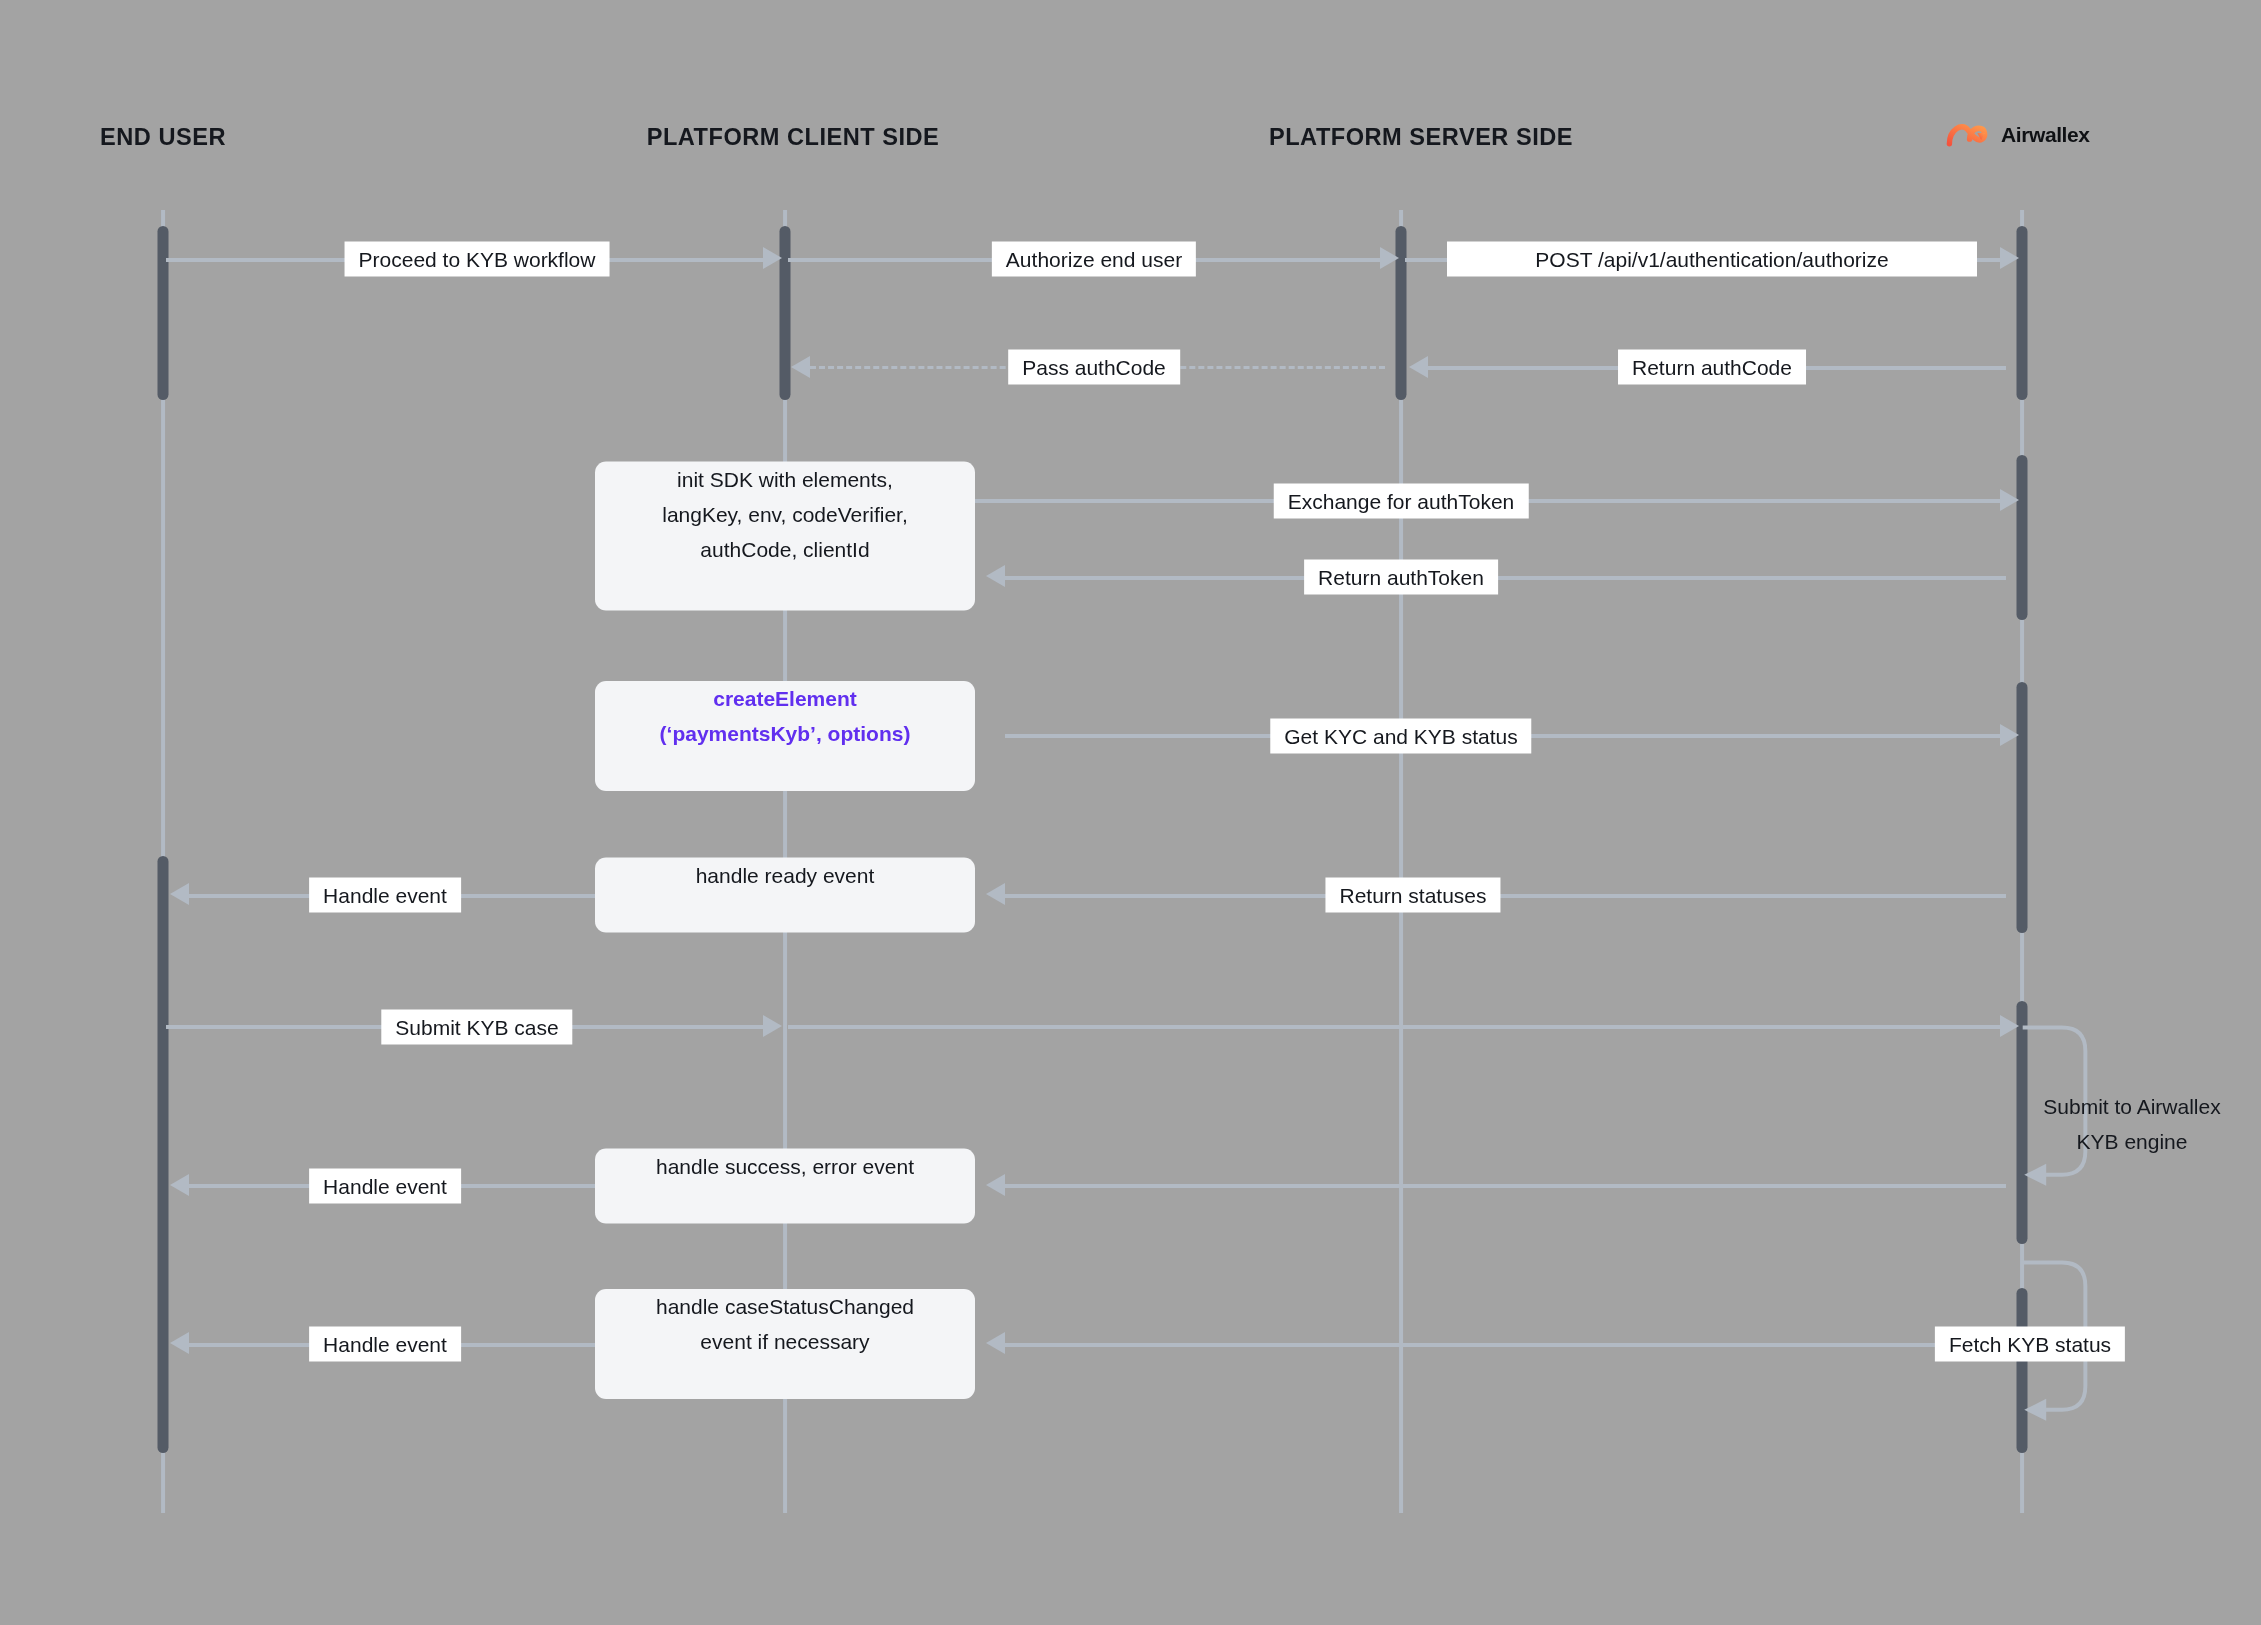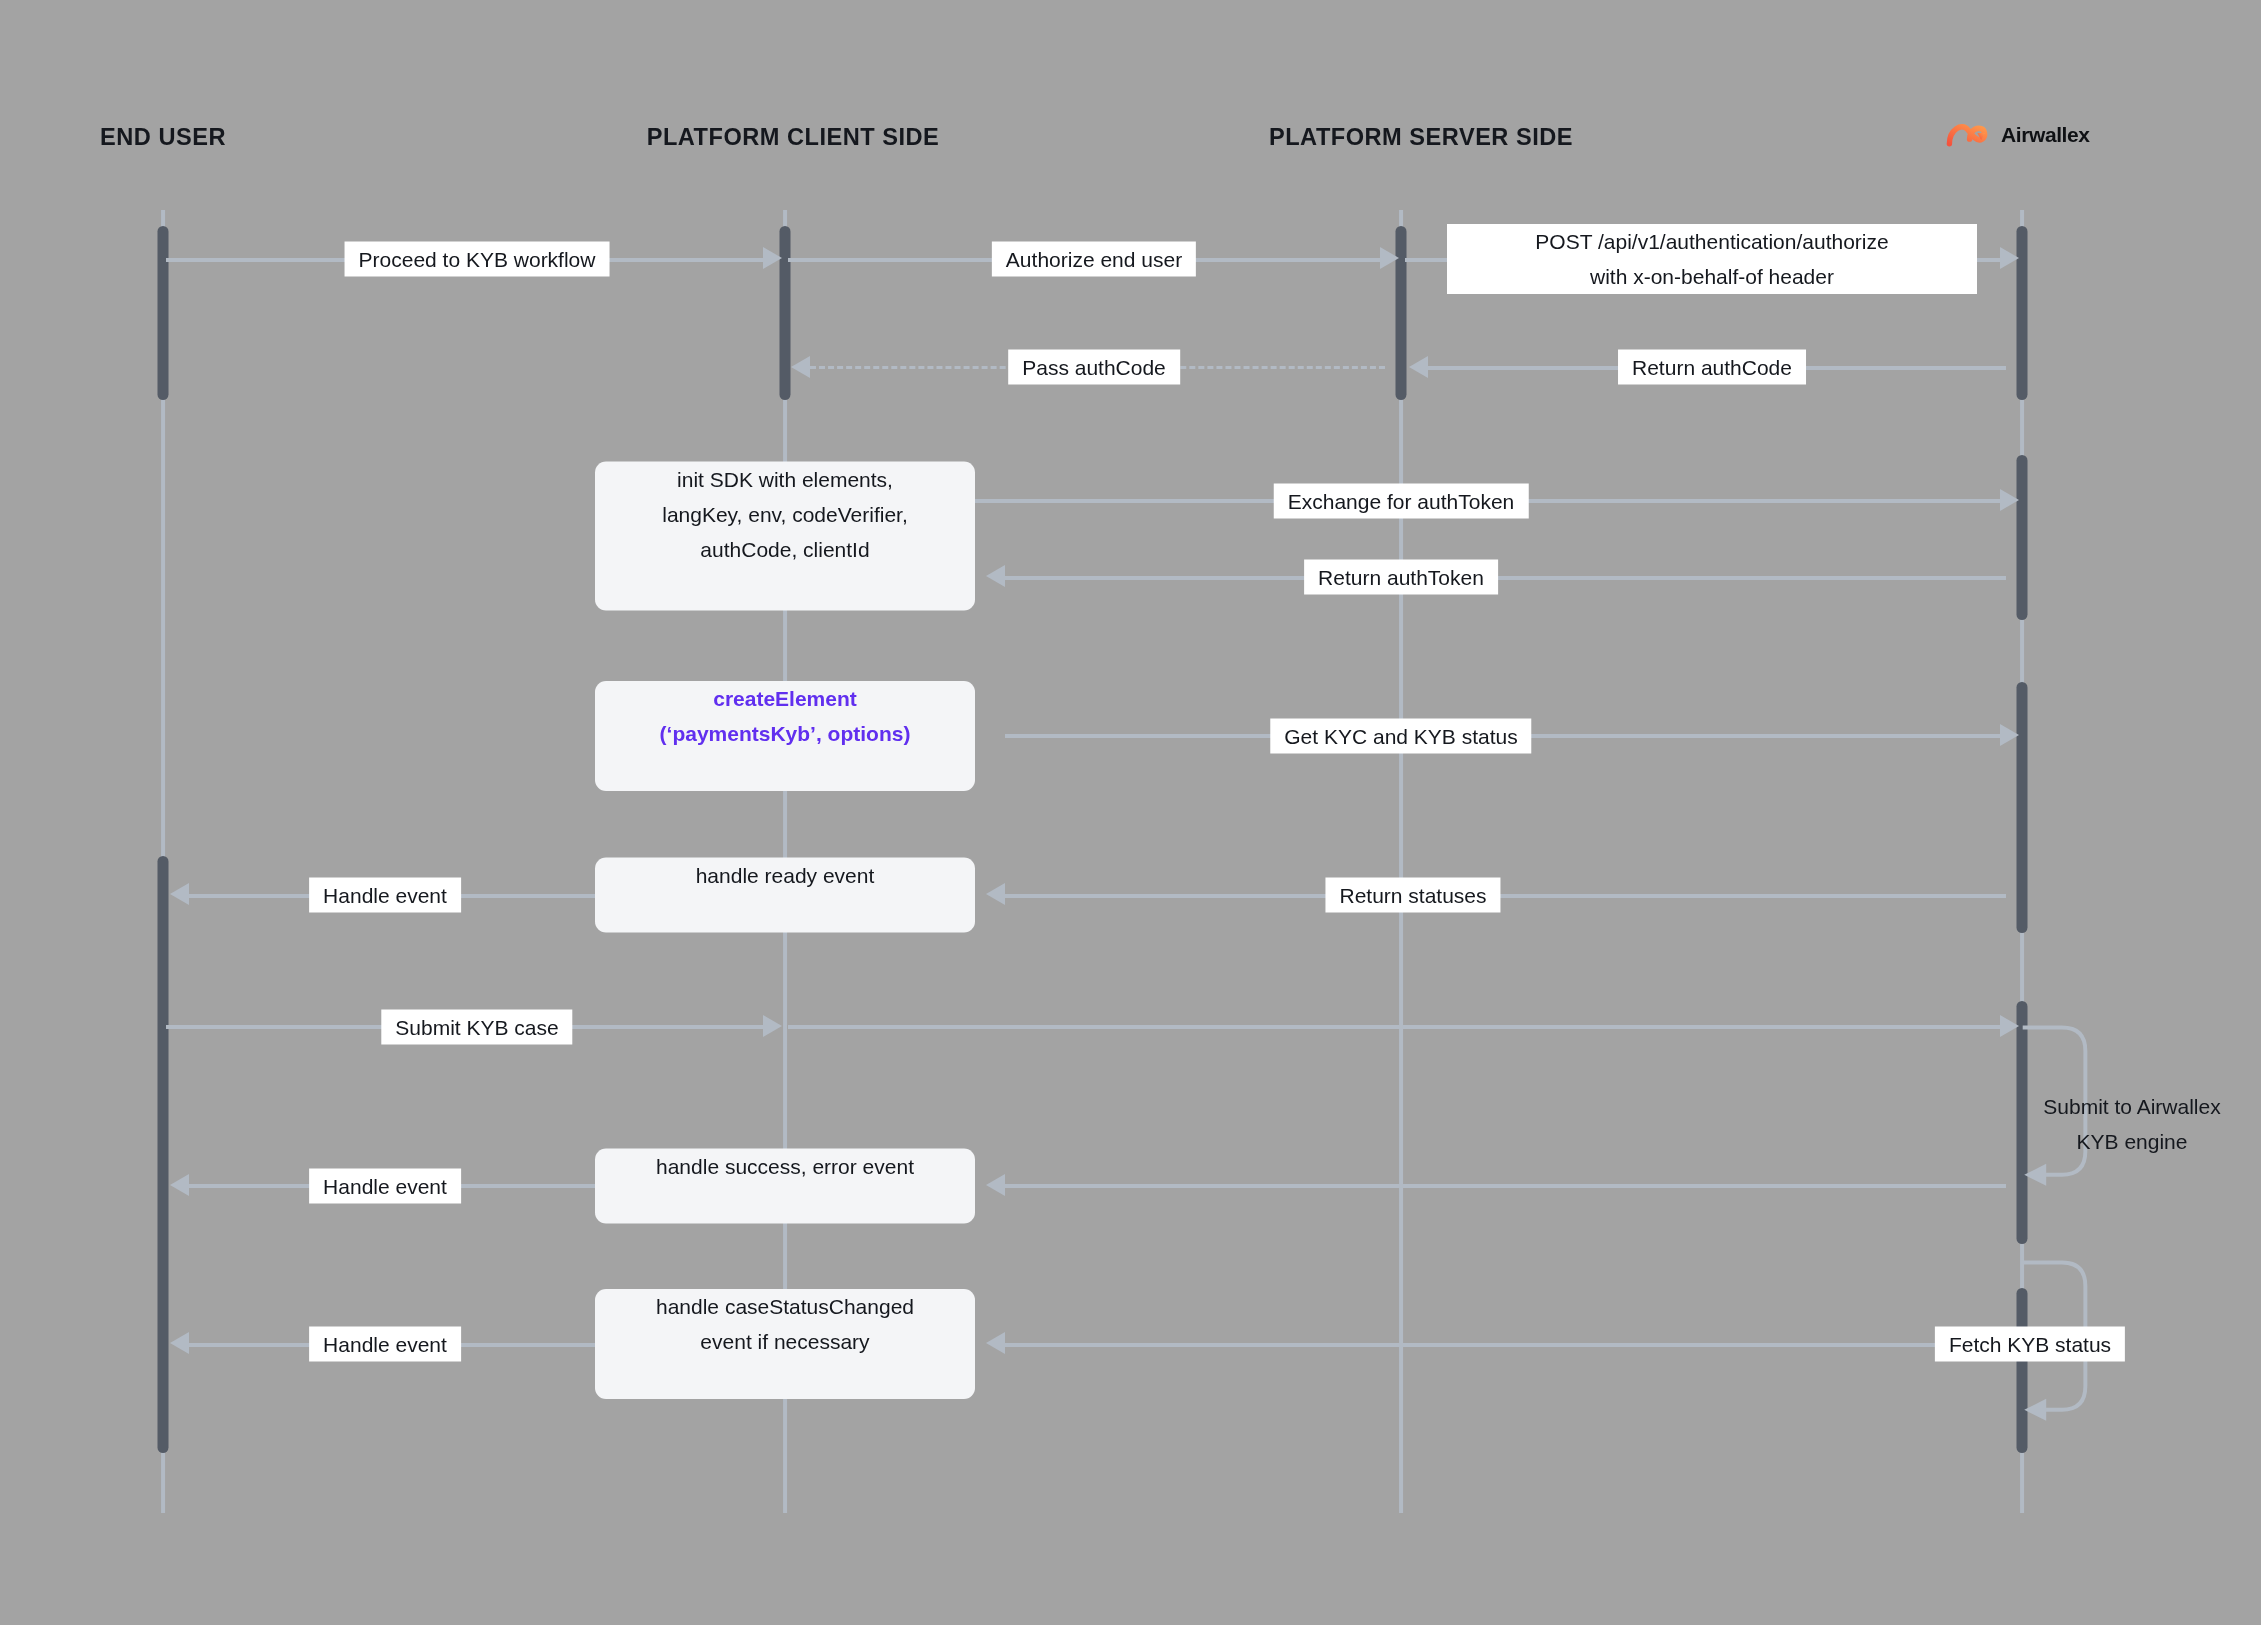--- a/index.html
+++ b/index.html
@@ -181,21 +181,20 @@
   <div class="msg-label" style="left:477px; top:259px;">Proceed to KYB workflow</div>
 
   <div class="msg-line" style="left:788px; top:258px; width:597px;"></div>
   <div class="arrow-head right" style="left:1380px; top:247px;"></div>
   <div class="msg-label" style="left:1094px; top:259px;">Authorize end user</div>
 
   <div class="msg-line" style="left:1405px; top:258px; width:601px;"></div>
   <div class="arrow-head right" style="left:2000px; top:247px;"></div>
   <div class="msg-label two-line" style="left:1712px; top:259px; width:502px;">
     <div>POST /api/v1/authentication/authorize</div>
-    <div>with x-on-behalf-of header</div>
   </div>
 
   <div class="msg-line dashed" style="left:810px; top:366px; width:575px;"></div>
   <div class="arrow-head left" style="left:791px; top:356px;"></div>
   <div class="msg-label" style="left:1094px; top:367px;">Pass authCode</div>
 
   <div class="msg-line" style="left:1427px; top:366px; width:579px;"></div>
   <div class="arrow-head left" style="left:1409px; top:356px;"></div>
   <div class="msg-label" style="left:1712px; top:367px;">Return authCode</div>
 

